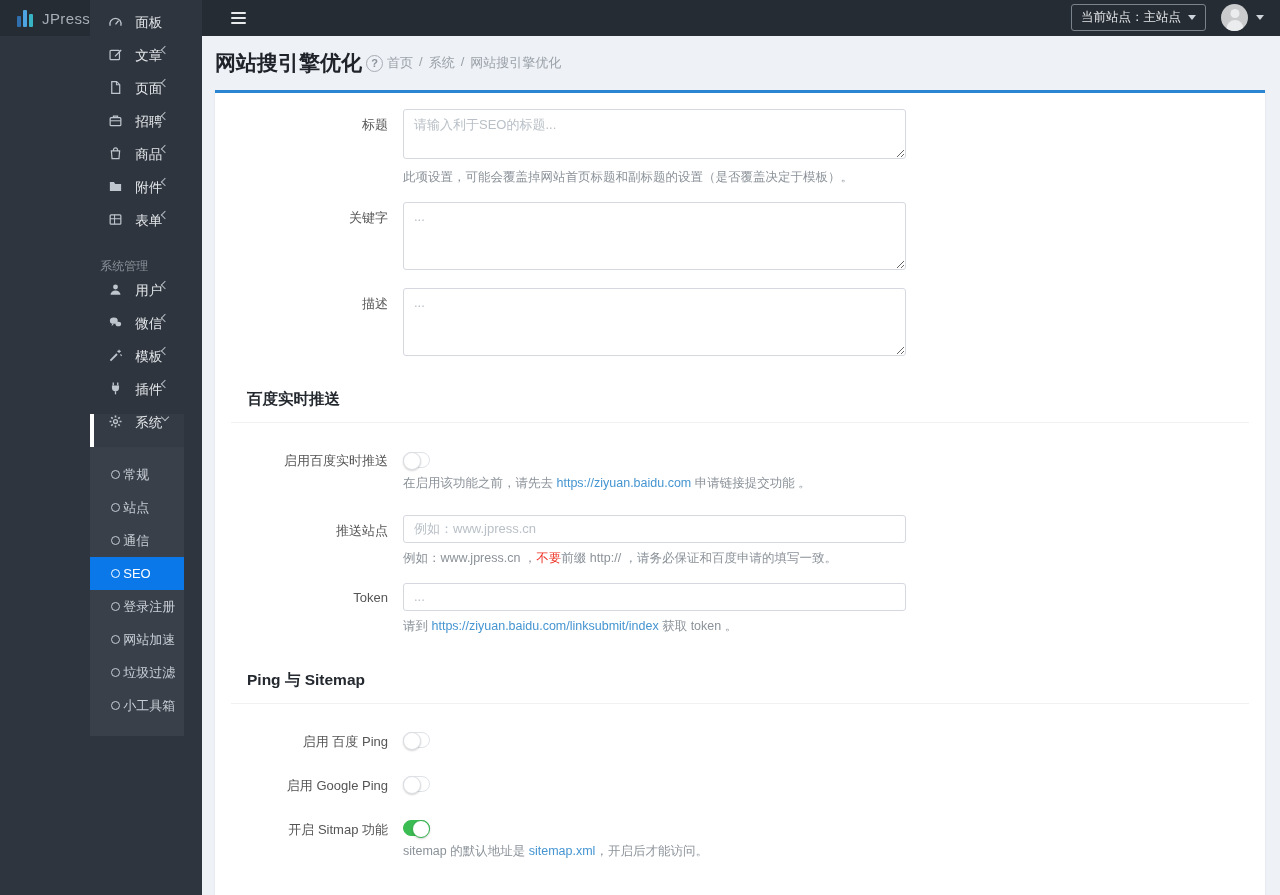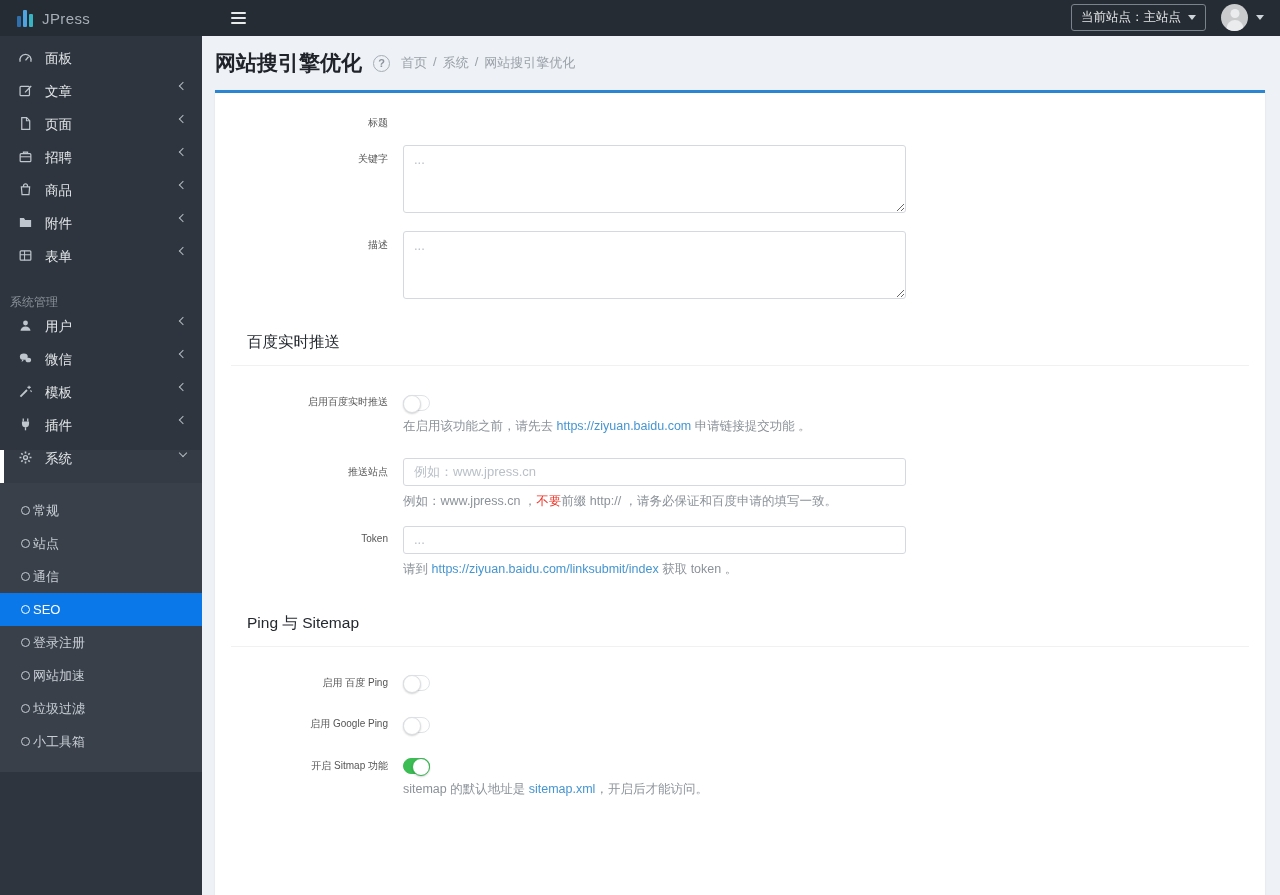--- a/index.html
+++ b/index.html
@@ -1,20 +1,20 @@
 <!DOCTYPE html>
 <html><head>
 <meta charset="utf-8">
 <style>
 *{box-sizing:border-box;margin:0;padding:0}
 html,body{width:1280px;height:895px;overflow:hidden}
 body{font-family:"Liberation Sans","DejaVu Sans",sans-serif;background:#eef1f6;display:flex;font-size:13px;color:#444}
 
 
-.sidebar{flex:0 0 202px;width:202px;background:#2f353e;display:flex;flex-direction:column;height:895px}
+.sidebar{flex:0 0 202px;width:202px;background:#2f353e;display:flex;flex-direction:row;height:895px}
 .logo{height:36px;flex:0 0 36px;background:#262c33;display:flex;align-items:center;padding-left:17px;gap:9px;cursor:pointer}
 .logo-bars{display:flex;align-items:flex-end;gap:2px;height:18px}
 .logo-bars i{display:block;width:4px;border-radius:1px}
 .logo-bars i:nth-child(1){height:11px;background:#2f6fad}
 .logo-bars i:nth-child(2){height:17px;background:#4da4e0}
 .logo-bars i:nth-child(3){height:13px;background:#37b3c3}
 .logo-text{color:#a7aeb7;font-size:15px;letter-spacing:.4px}
 .nav{padding-top:14px}
 .nav-item{height:33px;display:flex;align-items:flex-start;padding:0 16px 0 18px;font-size:13.5px;color:#e3e7ea;cursor:pointer}
 .nav-item .icon{width:27px;flex:0 0 27px;color:#c0c6cd;display:flex;align-items:center}
@@ -37,44 +37,44 @@
 .topbar-right{margin-left:auto;display:flex;align-items:center;gap:15px}
 .site-btn{display:flex;align-items:center;gap:7px;border:1px solid #7a828b;border-radius:3px;padding:4px 9px;color:#e2e5e8;font-size:12.5px;cursor:pointer;background:transparent}
 .caret{width:0;height:0;border-left:4px solid transparent;border-right:4px solid transparent;border-top:5px solid #cfd4da}
 .avatar-btn{display:flex;align-items:center;gap:8px;cursor:pointer}
 .avatar{width:27px;height:27px;border-radius:50%;background:#c9cbcd;position:relative;overflow:hidden}
 .avatar::before{content:"";position:absolute;top:5px;left:50%;transform:translateX(-50%);width:9px;height:9px;border-radius:50%;background:#ebecee}
 .avatar::after{content:"";position:absolute;top:16px;left:50%;transform:translateX(-50%);width:17px;height:12px;border-radius:9px 9px 0 0;background:#ebecee}
 
 
 .content{flex:1;overflow:hidden}
-.page-header{padding:13px 27px 13px 13px;display:flex;align-items:center;gap:11px}
+.page-header{padding:13px 27px 13px 13px;display:flex;align-items:center;gap:4px}
 .page-title{font-size:21px;font-weight:bold;color:#20242a}
 .q-icon{width:17px;height:17px;flex:0 0 17px;border:1.5px solid #a6adb4;border-radius:50%;color:#8c939b;font-size:11px;font-weight:bold;display:flex;align-items:center;justify-content:center;cursor:pointer}
 .breadcrumb{display:flex;gap:6px;color:#9aa1a8;font-size:13px}
 .breadcrumb .crumb{cursor:pointer}
 .card{margin:0 15px 0 13px;background:#fff;border-top:3px solid #2a86d2;box-shadow:0 1px 2px rgba(0,0,0,.08);padding:16px 16px 40px 16px;height:807px;overflow:hidden}
 
 
 .form-row{display:flex;margin-bottom:15px}
-.form-label{flex:0 0 172px;width:172px;text-align:right;padding:7px 15px 0 0;font-size:10px;color:#555}
+.form-label{flex:0 0 172px;width:172px;text-align:right;padding:7px 15px 0 0;font-size:13px;color:#555}
 .toggle-row .form-label{padding-top:1px}
 .form-ctrl{width:503px}
 textarea,input[type=text]{width:100%;border:1px solid #d5d9df;border-radius:3px;font-size:13px;padding:6px 10px;color:#444;font-family:inherit;outline:none;background:#fff}
 textarea{resize:both}
 textarea::placeholder,input::placeholder{color:#b9c0c7}
 .ta-sm{height:50px}
 .ta-md{height:68px}
 input[type=text]{height:28px}
 .help{font-size:12.5px;color:#8b9299;margin-top:6px;line-height:19px}
 .help a{color:#4595d1;text-decoration:none;cursor:pointer}
 .red{color:#ee3124}
 .section{border-bottom:1px solid #f1f1f1;margin-top:30px;padding:0 0 12px 16px}
 .section.mt-lg{margin-top:34px}
-.section h2{font-size:15.5px;font-weight:normal;color:#24292f}
+.section h2{font-size:15.5px;font-weight:bold;color:#24292f}
 .after-section{margin-top:28px}
 .gap-md{margin-bottom:22px}
 .gap-ping{margin-bottom:25px}
 
 
 .toggle{width:27px;height:16px;border-radius:9px;background:#fff;border:1px solid #dfe3e7;position:relative;display:inline-block;cursor:pointer;vertical-align:middle}
 .toggle::after{content:"";position:absolute;top:-1px;left:-1px;width:16px;height:16px;background:#fff;border:1px solid #dcdfe3;border-radius:50%;box-shadow:0 1px 2px rgba(0,0,0,.18)}
 .toggle.on{background:#3cbd54;border-color:#3cbd54}
 .toggle.on::after{left:auto;right:-1px;border-color:#36b14d}
 </style>
@@ -306,20 +306,24 @@
         <span class="crumb">系统</span>
         <span>/</span>
         <span>网站搜引擎优化</span>
       </div>
     </div>
 
     <div class="card">
 
       <div class="form-row">
         <label class="form-label">标题</label>
+        <div class="form-ctrl">
+          <textarea class="ta-sm" placeholder="请输入利于SEO的标题..." style=""></textarea>
+          <div class="help">此项设置，可能会覆盖掉网站首页标题和副标题的设置（是否覆盖决定于模板）。</div>
+        </div>
       </div>
 
       <div class="form-row">
         <label class="form-label">关键字</label>
         <div class="form-ctrl">
           <textarea class="ta-md" placeholder="..." style=""></textarea>
         </div>
       </div>
 
       <div class="form-row">

